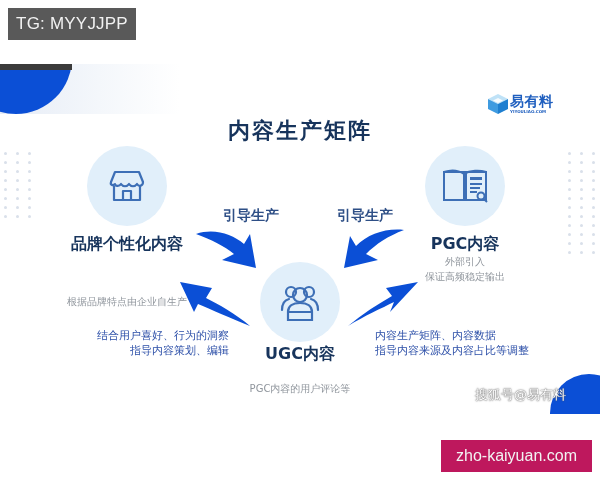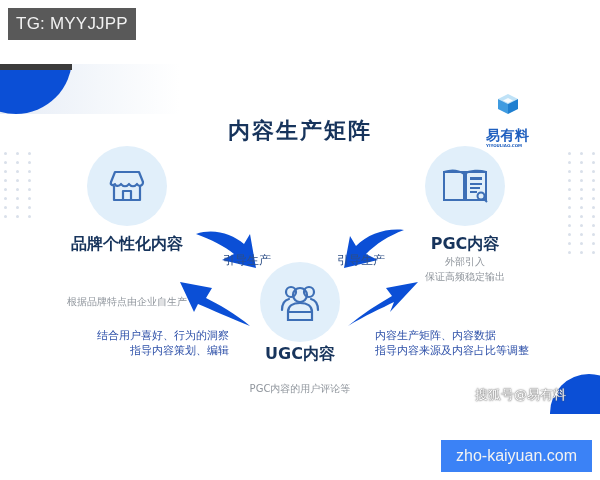--- a/index.html
+++ b/index.html
@@ -30,21 +30,21 @@
     .corner-blob-br {
       position: absolute; right: -28px; bottom: -38px; width: 78px; height: 78px;
       border-radius: 50%; background: #0b4fd6;
     }
 
     .dots { position: absolute; display: grid; grid-template-columns: repeat(3, 6px); gap: 6px 6px; }
     .dots span { width: 3px; height: 3px; border-radius: 50%; background: #d9e0ea; }
     .dots-left { left: 4px; top: 88px; }
     .dots-right { left: 568px; top: 88px; }
 
-    .logo { position: absolute; left: 486px; top: 28px; display: flex; align-items: center; gap: 12px; flex-direction: column; }
+    .logo { position: absolute; left: 486px; top: 28px; display: flex; align-items: center; gap: 0; }
     .logo-cube { width: 24px; height: 24px; }
     .logo-text { display: flex; flex-direction: column; }
     .logo-cn { font-size: 14px; font-weight: bold; color: #1f5fbf; line-height: 15px; letter-spacing: 0.5px; }
     .logo-en { font-size: 4px; color: #1f5fbf; line-height: 5px; font-weight: bold; }
 
     .title {
       position: absolute; left: 0; width: 600px; top: 52px; text-align: center;
       font-size: 22px; font-weight: bold; color: #17345c; letter-spacing: 2px;
     }
 
@@ -55,35 +55,35 @@
     .node-title {
       position: absolute; text-align: center; font-weight: bold; color: #17345c; font-size: 16px;
       white-space: nowrap;
     }
     .node-desc {
       position: absolute; text-align: center; color: #8f959c; font-size: 10px; line-height: 15px;
       white-space: nowrap;
     }
 
     .arrow-label {
-      position: absolute; font-size: 12px; color: #2e4f86; white-space: nowrap; font-weight: normal; margin-top: 45px;
+      position: absolute; font-size: 14px; color: #2e4f86; white-space: nowrap; font-weight: bold;
     }
     .side-note {
       position: absolute; font-size: 11px; color: #2c4fa8; line-height: 15px; white-space: nowrap; font-weight: normal;
     }
     .source-credit {
       position: absolute; right: 34px; top: 322px; font-size: 13px; color: #ffffff;
       text-shadow: 0 0 2px #666, 0 0 1px #555; white-space: nowrap;
     }
 
     .arrows { position: absolute; left: 0; top: 0; width: 600px; height: 350px; }
 
     .watermark-bottom {
       position: absolute; left: 441px; top: 440px; width: 151px; height: 32px;
-      background: #3b82f6; color: #f2f2f2; font-family: "Liberation Sans", sans-serif;
+      background: #be185d; color: #f2f2f2; font-family: "Liberation Sans", sans-serif;
       font-size: 16px; line-height: 32px; text-align: center;
     }
   </style>
 </head>
 <body>
 
 <div class="watermark-top">TG: MYYJJPP</div>
 
 <div class="card">
   <div class="card-fade"></div>

